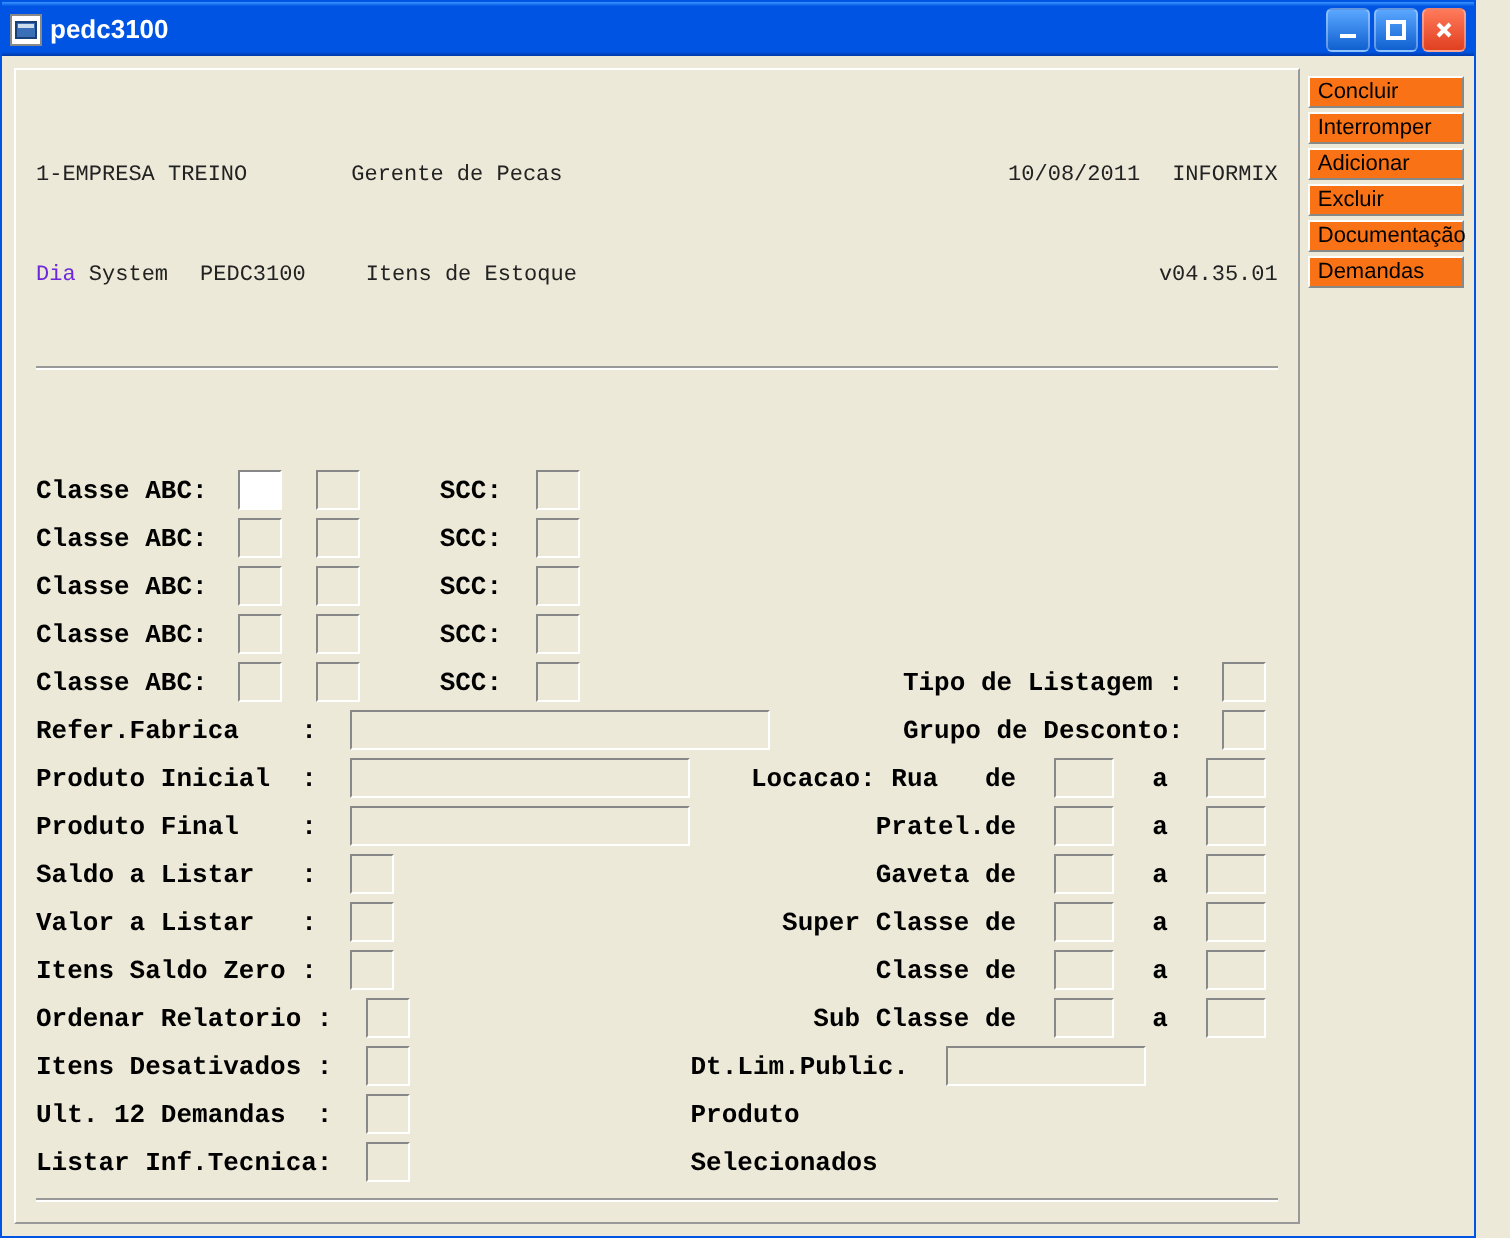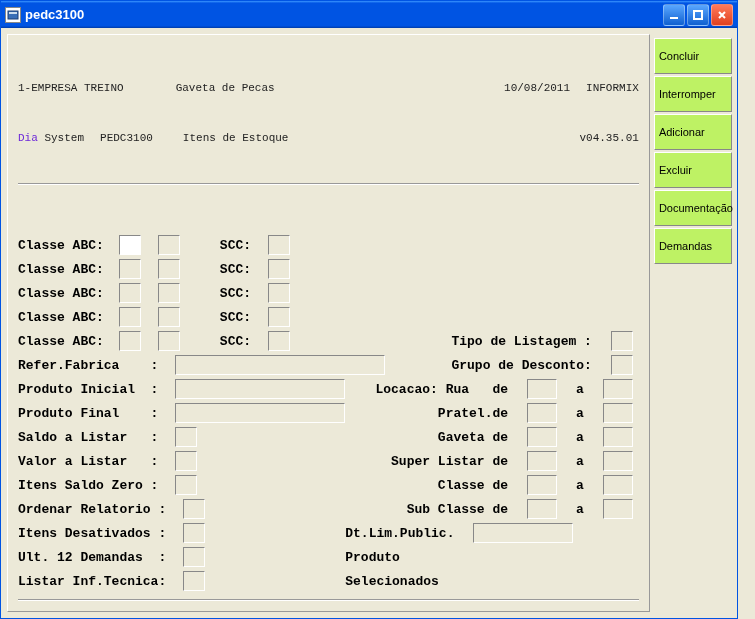--- a/index.html
+++ b/index.html
@@ -78,27 +78,27 @@
     flex-direction: column;
   }
   .sidebar {
     width: 78px;
     display: flex;
     flex-direction: column;
     gap: 2px;
     padding-top: 4px;
   }
   .sidebtn {
-    background: #bef264;
+    background: #f97316;
     border: 1px solid #888;
     border-top-color: #fff;
     border-left-color: #fff;
     font-family: Tahoma, sans-serif;
     font-size: 11px;
-    padding: 11px 4px;
+    padding: 1px 4px;
     text-align: left;
     cursor: pointer;
   }
   .hdr {
     font-family: "Courier New", monospace;
     font-weight: normal;
     font-size: 11px;
     color: #222;
     white-space: pre;
     line-height: 1.5;
@@ -175,21 +175,21 @@
   </div>
 
   <div class="client">
 
     <div class="panel">
 
       <div class="hdr">
         <div style="display:flex;">
           <span>1-EMPRESA TREINO</span>
           <span style="width:52px;"></span>
-          <span>Gaveta de Pecas</span>
+          <span>Gerente de Pecas</span>
           <span class="flex1"></span>
           <span>10/08/2011</span>
           <span style="width:16px;"></span>
           <span>INFORMIX</span>
         </div>
         <div style="display:flex;">
           <span class="dia">Dia</span>
           <span>&nbsp;</span>
           <span>System</span>
           <span style="width:16px;"></span>
@@ -285,21 +285,21 @@
           <span class="lbl">Gaveta de</span>
           <span class="fld" style="width:30px; margin:0 6px;"></span>
           <span class="lbl">a</span>
           <span class="fld" style="width:30px; margin:0 6px;"></span>
         </div>
 
         <div class="row">
           <span class="lbl">Valor a Listar   :</span>
           <span class="fld" style="width:22px; margin:0 4px;"></span>
           <span class="flex1"></span>
-          <span class="lbl">Super Listar de</span>
+          <span class="lbl">Super Classe de</span>
           <span class="fld" style="width:30px; margin:0 6px;"></span>
           <span class="lbl">a</span>
           <span class="fld" style="width:30px; margin:0 6px;"></span>
         </div>
 
         <div class="row">
           <span class="lbl">Itens Saldo Zero :</span>
           <span class="fld" style="width:22px; margin:0 4px;"></span>
           <span class="flex1"></span>
           <span class="lbl">Classe de</span>

